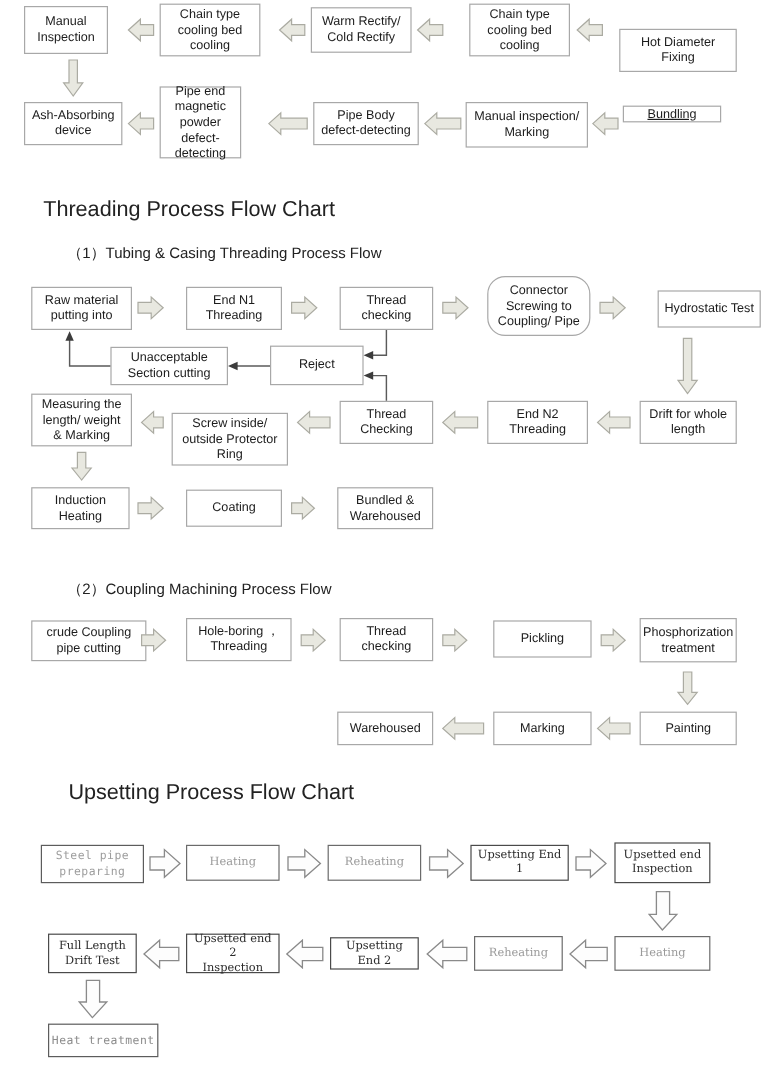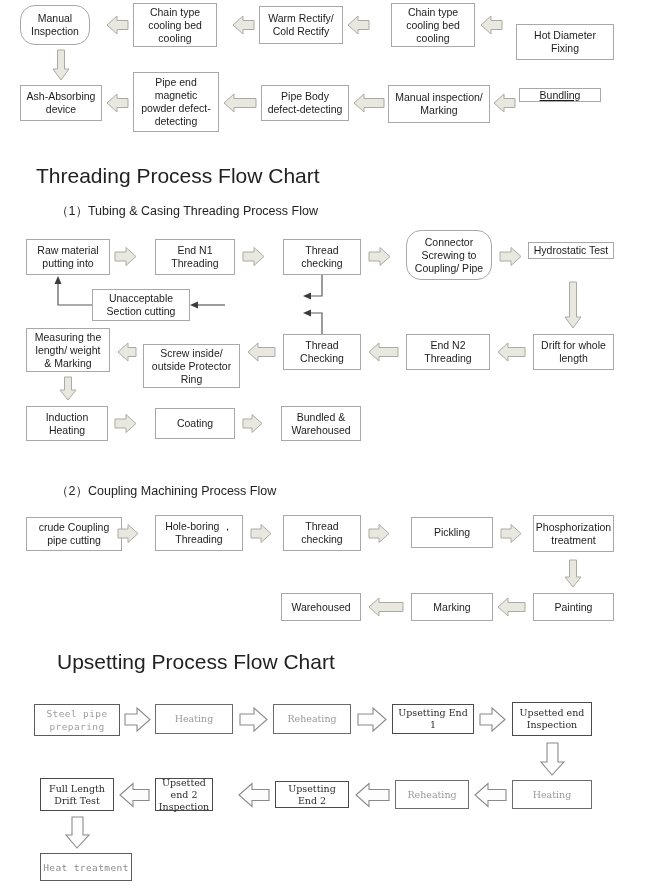--- a/index.html
+++ b/index.html
@@ -42,61 +42,61 @@
     letter-spacing:.4px;
     color:#9d9d9d;
     border:1px solid #5c5c5c;
   }
   .box.mono.dk{color:#8c8c8c;}
 
   
   .title{
     position:absolute;
     font-family:"Liberation Sans", sans-serif;
-    font-size:21px;
+    font-size:18px;
     color:#222;
     white-space:nowrap;
   }
   .subtitle{
     position:absolute;
     font-family:"Liberation Sans", sans-serif;
     font-size:12.5px;
     color:#222;
     white-space:nowrap;
   }
 
   
   .lines{position:absolute;left:0;top:0;width:652px;height:894px;pointer-events:none;}
 </style>
 </head>
 <body>
 
 <div id="canvas">
 
-  <div class="box" style="left:20px;top:5px;width:70px;height:40px;border-radius:15px;">Manual
+  <div class="box" style="left:20px;top:5px;width:70px;height:40px;">Manual
 Inspection</div>
 
   <div class="box" style="left:133px;top:3px;width:84px;height:44px;">Chain type
 cooling bed
 cooling</div>
 
   <div class="box" style="left:259px;top:6px;width:84px;height:38px;">Warm Rectify/
 Cold Rectify</div>
 
   <div class="box" style="left:391px;top:3px;width:84px;height:44px;">Chain type
 cooling bed
 cooling</div>
 
   <div class="box" style="left:516px;top:24px;width:98px;height:36px;">Hot Diameter
 Fixing</div>
 
   <div class="box" style="left:20px;top:85px;width:82px;height:36px;">Ash-Absorbing
 device</div>
 
-  <div class="box" style="left:133px;top:72px;width:86px;height:60px;">Pipe end
+  <div class="box" style="left:133px;top:72px;width:68px;height:60px;">Pipe end
 magnetic
 powder defect-
 detecting</div>
 
   <div class="box" style="left:261px;top:85px;width:88px;height:36px;">Pipe Body
 defect-detecting</div>
 
   <div class="box" style="left:388px;top:85px;width:102px;height:38px;">Manual inspection/
 Marking</div>
 
@@ -111,25 +111,26 @@
   <div class="box" style="left:155px;top:239px;width:80px;height:36px;">End N1
 Threading</div>
 
   <div class="box" style="left:283px;top:239px;width:78px;height:36px;">Thread
 checking</div>
 
   <div class="box" style="left:406px;top:230px;width:86px;height:50px;border-radius:15px;">Connector
 Screwing to
 Coupling/ Pipe</div>
 
-  <div class="box" style="left:528px;top:242px;width:86px;height:17px;">Hydrostatic Test</div>
+  <div class="box" style="left:548px;top:242px;width:86px;height:31px;">Hydrostatic Test</div>
 
   <div class="box" style="left:92px;top:289px;width:98px;height:32px;">Unacceptable
 Section cutting</div>
 
+  <div class="box" style="left:225px;top:288px;width:78px;height:33px;">Reject</div>
 
   <div class="box" style="left:26px;top:328px;width:84px;height:44px;">Measuring the
 length/ weight
 &amp; Marking</div>
 
   <div class="box" style="left:143px;top:328px;width:97px;height:44px;margin-top:16px;">Screw inside/
 outside Protector
 Ring</div>
 
   <div class="box" style="left:283px;top:334px;width:78px;height:36px;">Thread
@@ -184,21 +185,21 @@
 
   <div class="box serif" style="left:512px;top:702px;width:80px;height:34px;">Upsetted end
 Inspection</div>
 
   <div class="box serif faint" style="left:512px;top:780px;width:80px;height:29px;">Heating</div>
 
   <div class="box serif faint" style="left:395px;top:780px;width:74px;height:29px;">Reheating</div>
 
   <div class="box serif" style="left:275px;top:781px;width:74px;height:27px;">Upsetting End 2</div>
 
-  <div class="box serif" style="left:155px;top:778px;width:58px;height:33px;">Upsetted end 2
+  <div class="box serif" style="left:155px;top:778px;width:78px;height:33px;">Upsetted end 2
 Inspection</div>
 
   <div class="box serif" style="left:40px;top:778px;width:74px;height:33px;">Full Length
 Drift Test</div>
 
   <div class="box mono dk" style="left:40px;top:853px;width:92px;height:28px;">Heat treatment</div>
 
   <svg class="lines" viewBox="0 0 652 894" width="652" height="894" xmlns="http://www.w3.org/2000/svg">
     <defs>
       

